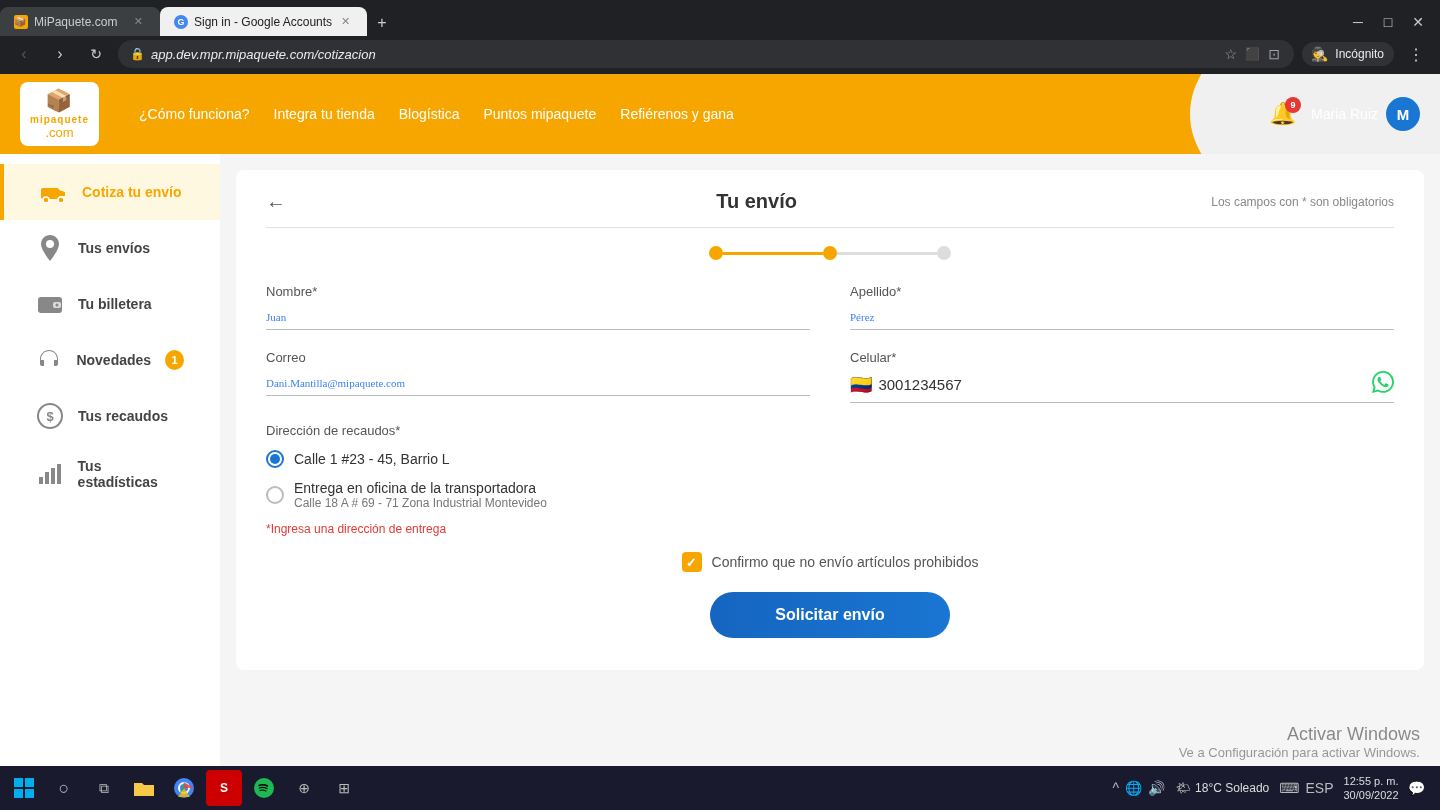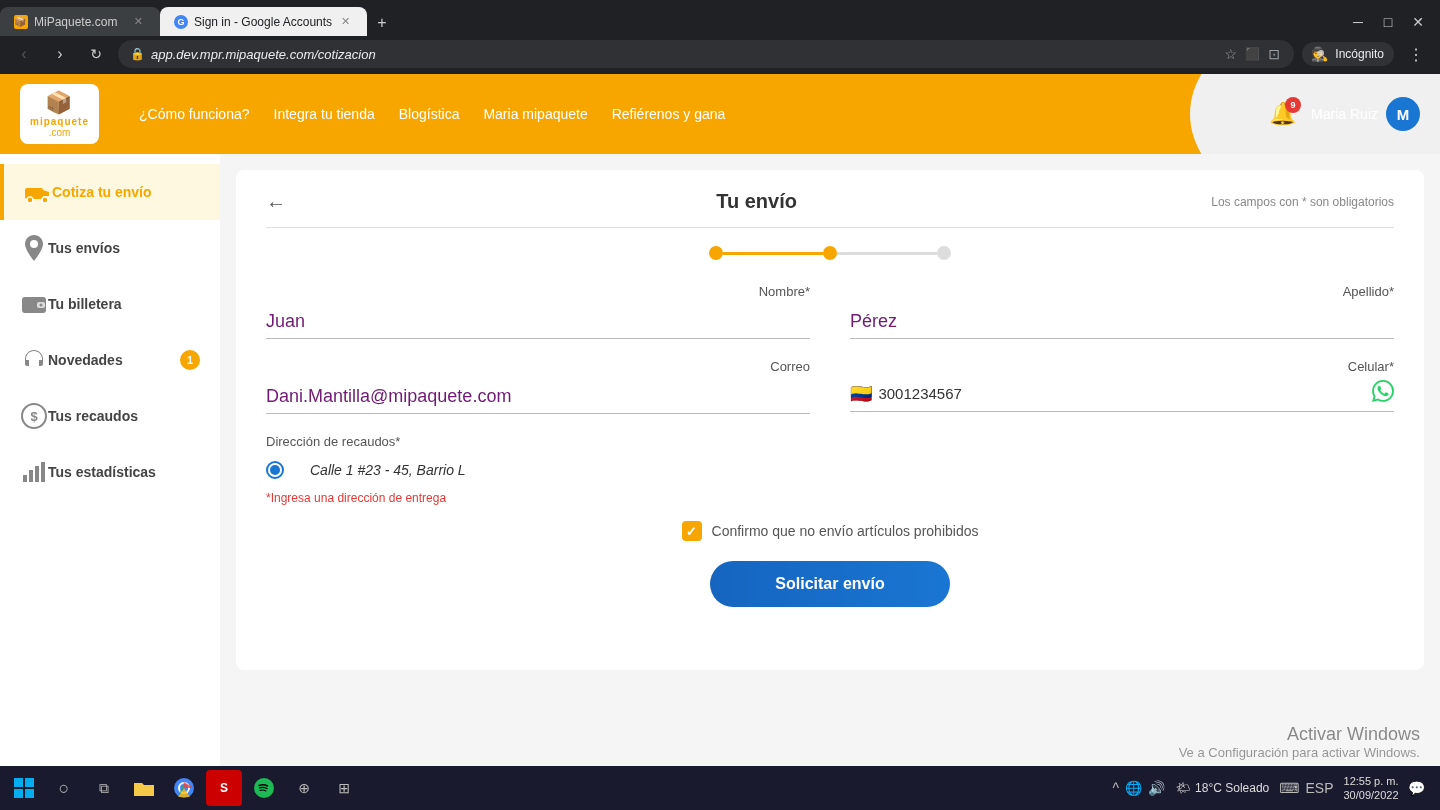--- a/index.html
+++ b/index.html
@@ -30,38 +30,38 @@
 
     
     .app-container { display: flex; flex-direction: column; height: calc(810px - 72px); }
 
     
     .top-nav { background: #f7a600; display: flex; align-items: center; height: 80px; padding: 0 20px; position: relative; }
     .logo-area { display: flex; align-items: center; margin-right: 40px; }
     .logo-box { background: white; border-radius: 8px; padding: 6px 10px; display: flex; flex-direction: column; align-items: center; }
     .logo-icon { font-size: 22px; }
     .logo-text { font-size: 10px; font-weight: bold; color: #f7a600; letter-spacing: 1px; }
-    .logo-com { font-size: 10px; color: #f7a600; }
+    .logo-com { font-size: 13px; color: #f7a600; }
     .nav-links { display: flex; gap: 24px; align-items: center; flex: 1; }
     .nav-link { color: white; font-size: 14px; font-weight: 500; text-decoration: none; cursor: pointer; white-space: nowrap; }
     .notification-area { position: relative; cursor: pointer; }
     .notif-icon { font-size: 22px; color: white; }
     .notif-badge { position: absolute; top: -4px; right: -4px; background: #e53935; color: white; font-size: 9px; border-radius: 50%; width: 16px; height: 16px; display: flex; align-items: center; justify-content: center; font-weight: bold; }
     .user-info { display: flex; align-items: center; gap: 8px; }
     .user-name { color: white; font-size: 14px; font-weight: 500; }
     .user-avatar { width: 34px; height: 34px; background: #1976d2; border-radius: 50%; display: flex; align-items: center; justify-content: center; color: white; font-weight: bold; font-size: 15px; }
     .white-bg-curve { position: absolute; right: 0; top: 0; width: 250px; height: 80px; background: #f0f0f0; clip-path: ellipse(200px 120px at 200px 40px); }
     .nav-right-inner { position: relative; z-index: 2; display: flex; align-items: center; gap: 14px; }
 
     
     .main-layout { display: flex; flex: 1; overflow: hidden; }
 
     
     .sidebar { width: 220px; background: white; display: flex; flex-direction: column; padding: 10px 0; box-shadow: 2px 0 4px rgba(0,0,0,0.06); }
-    .sidebar-item { display: flex; align-items: center; padding: 14px 20px; cursor: pointer; border-radius: 0; transition: background 0.1s; }
+    .sidebar-item { display: flex; align-items: center; gap: 14px; padding: 14px 36px; cursor: pointer; border-radius: 0; transition: background 0.1s; }
     .sidebar-item.active { background: #fff8e1; border-left: 4px solid #f7a600; }
     .sidebar-item.active .sidebar-label { color: #f7a600; font-weight: 600; }
     .sidebar-icon { width: 28px; height: 28px; display: flex; align-items: center; justify-content: center; }
     .sidebar-label { font-size: 14px; color: #444; font-weight: bold; }
     .notif-pill { background: #f7a600; color: white; font-size: 11px; border-radius: 50%; width: 20px; height: 20px; display: flex; align-items: center; justify-content: center; font-weight: bold; margin-left: auto; }
 
     
     .content-area { flex: 1; background: #f5f5f5; overflow-y: auto; padding: 0; }
 
     
@@ -75,30 +75,30 @@
     
     .stepper { display: flex; align-items: center; justify-content: center; margin-bottom: 24px; gap: 0; }
     .step-dot { width: 14px; height: 14px; border-radius: 50%; background: #f7a600; }
     .step-line { height: 3px; width: 100px; background: #f7a600; }
     .step-dot-inactive { width: 14px; height: 14px; border-radius: 50%; background: #ddd; }
     .step-line-inactive { height: 3px; width: 100px; background: #ddd; }
 
     
     .form-row { display: flex; gap: 40px; margin-bottom: 20px; }
     .form-group { flex: 1; display: flex; flex-direction: column; }
-    .form-label { font-size: 13px; color: #555; margin-bottom: 6px; text-align: right; }
-    .form-input { border: none; border-bottom: 1px solid #bbb; padding: 6px 0; font-size: 18px; color: #701a75; outline: none; width: 100%; background: transparent; }
+    .form-label { font-size: 13px; color: #555; margin-bottom: 6px; }
+    .form-input { border: none; border-bottom: 1px solid #bbb; padding: 6px 0; font-size: 11px; color: #3b82f6; outline: none; width: 100%; background: transparent; font-family: Liberation Serif, serif; }
 
     .phone-group { display: flex; align-items: center; gap: 6px; border-bottom: 1px solid #bbb; padding-bottom: 4px; }
     .flag-icon { font-size: 18px; }
     .phone-input { border: none; font-size: 15px; color: #333; outline: none; flex: 1; background: transparent; padding: 4px 0; }
     .whatsapp-icon { color: #25d366; font-size: 20px; margin-left: 6px; cursor: pointer; }
 
     .section-label { font-size: 13px; color: #555; margin-bottom: 12px; }
-    .radio-option { display: flex; align-items: center; gap: 26px; margin-bottom: 12px; cursor: pointer; font-style: italic; }
+    .radio-option { display: flex; align-items: center; gap: 10px; margin-bottom: 12px; cursor: pointer; }
     .radio-custom { width: 18px; height: 18px; border-radius: 50%; border: 2px solid #bbb; display: flex; align-items: center; justify-content: center; }
     .radio-custom.selected { border-color: #1976d2; }
     .radio-inner { width: 10px; height: 10px; border-radius: 50%; background: #1976d2; }
     .radio-text { font-size: 14px; color: #333; }
     .radio-subtext { font-size: 12px; color: #777; }
 
     .error-text { color: #e53935; font-size: 12px; margin-top: 4px; }
 
     .checkbox-row { display: flex; align-items: center; gap: 10px; margin: 16px 0 20px; justify-content: center; }
     .checkbox-custom { width: 20px; height: 20px; background: #f7a600; border-radius: 4px; display: flex; align-items: center; justify-content: center; cursor: pointer; flex-shrink: 0; }
@@ -176,21 +176,21 @@
       <div class="logo-box">
         <span class="logo-icon">📦</span>
         <span class="logo-text">mipaquete</span>
         <span class="logo-com">.com</span>
       </div>
     </div>
     <nav class="nav-links">
       <a class="nav-link">¿Cómo funciona?</a>
       <a class="nav-link">Integra tu tienda</a>
       <a class="nav-link">Blogística</a>
-      <a class="nav-link">Maria mipaquete</a>
+      <a class="nav-link">Puntos mipaquete</a>
       <a class="nav-link">Refiérenos y gana</a>
     </nav>
     <div class="white-bg-curve"></div>
     <div class="nav-right-inner">
       <div class="notification-area">
         <span class="notif-icon">🔔</span>
         <span class="notif-badge">9</span>
       </div>
       <div class="user-info">
         <span class="user-name">Maria Ruiz</span>
@@ -319,20 +319,27 @@
         <div>
           <div class="section-label">Dirección de recaudos*</div>
 
           <div class="radio-option">
             <div class="radio-custom selected">
               <div class="radio-inner"></div>
             </div>
             <span class="radio-text">Calle 1 #23 - 45, Barrio L</span>
           </div>
 
+          <div class="radio-option">
+            <div class="radio-custom"></div>
+            <div>
+              <div class="radio-text">Entrega en oficina de la transportadora</div>
+              <div class="radio-subtext">Calle 18 A # 69 - 71 Zona Industrial Montevideo</div>
+            </div>
+          </div>
 
           <div class="error-text">*Ingresa una dirección de entrega</div>
         </div>
 
         <div class="checkbox-row">
           <div class="checkbox-custom">
             <span class="checkbox-check">✓</span>
           </div>
           <span class="checkbox-label">Confirmo que no envío artículos prohibidos</span>
         </div>

